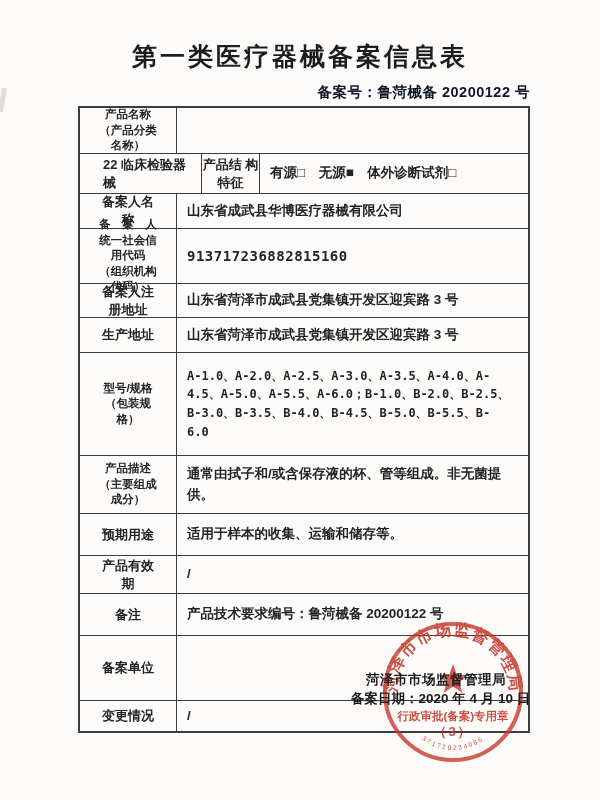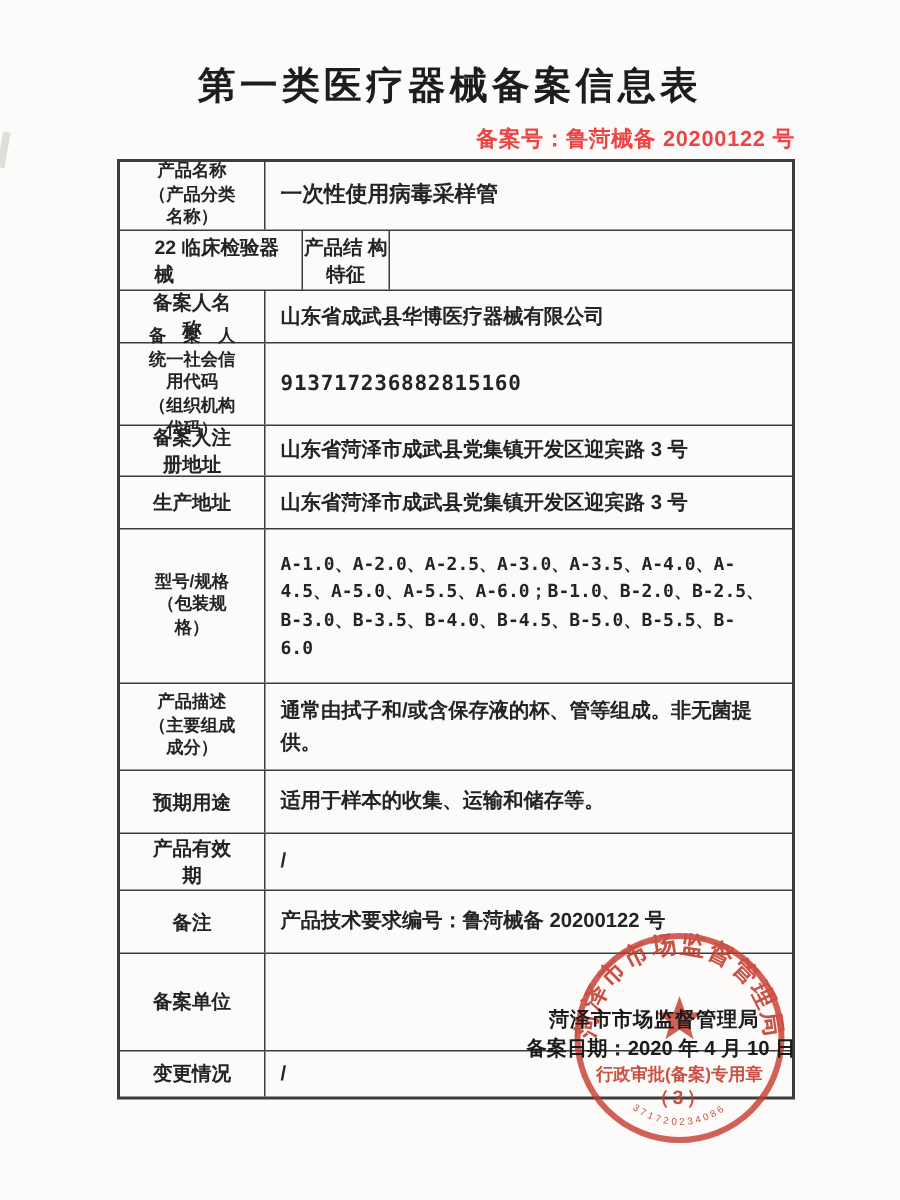--- a/index.html
+++ b/index.html
@@ -9,21 +9,21 @@
     font-family:"Liberation Sans","DejaVu Sans",sans-serif;
     color:#242424;
   }
   .scan-mark{position:absolute;left:0;top:88px;width:5px;height:24px;background:#c9c7c3;opacity:.55;transform:rotate(10deg);}
   .title{
     position:absolute;left:0;top:40px;width:600px;margin:0;
     text-align:center;font-size:25px;font-weight:bold;letter-spacing:3px;color:#1d1d1d;
   }
   .filing-no{
     position:absolute;top:83px;right:70px;
-    font-size:14.5px;font-weight:bold;letter-spacing:.5px;color:#ef4444;
+    font-size:14.5px;font-weight:bold;letter-spacing:.5px;color:#0f172a;
   }
   .ftable{
     position:absolute;left:78px;top:106px;width:452px;
     border:2px solid #3d3d3d;box-sizing:border-box;background:transparent;
   }
   .tr{display:flex;border-bottom:1px solid #3d3d3d;box-sizing:border-box;}
   .tr:last-child{border-bottom:none;}
   .th{
     width:97px;flex:0 0 97px;border-right:1px solid #3d3d3d;box-sizing:border-box;
     display:flex;align-items:center;justify-content:center;text-align:center;
@@ -65,27 +65,27 @@
 
   <h1 class="title">第一类医疗器械备案信息表</h1>
 
   <div class="filing-no">备案号：鲁菏械备 20200122 号</div>
 
   <div class="ftable">
 
     <div class="tr" style="height:46px">
       <div class="th small">产品名称
 （产品分类名称）</div>
-      <div class="td v-product-name">一次性使用病毒采样管</div>
     </div>
 
     <div class="tr" style="height:40px">
       <div class="c2">22 临床检验器械</div>
       <div class="c3">产品结
 构特征</div>
+      <div class="td">有源□　无源■　体外诊断试剂□</div>
     </div>
 
     <div class="tr" style="height:35px">
       <div class="th">备案人名称</div>
       <div class="td">山东省成武县华博医疗器械有限公司</div>
     </div>
 
     <div class="tr" style="height:55px">
       <div class="th small">备　案　人
 统一社会信用代码

